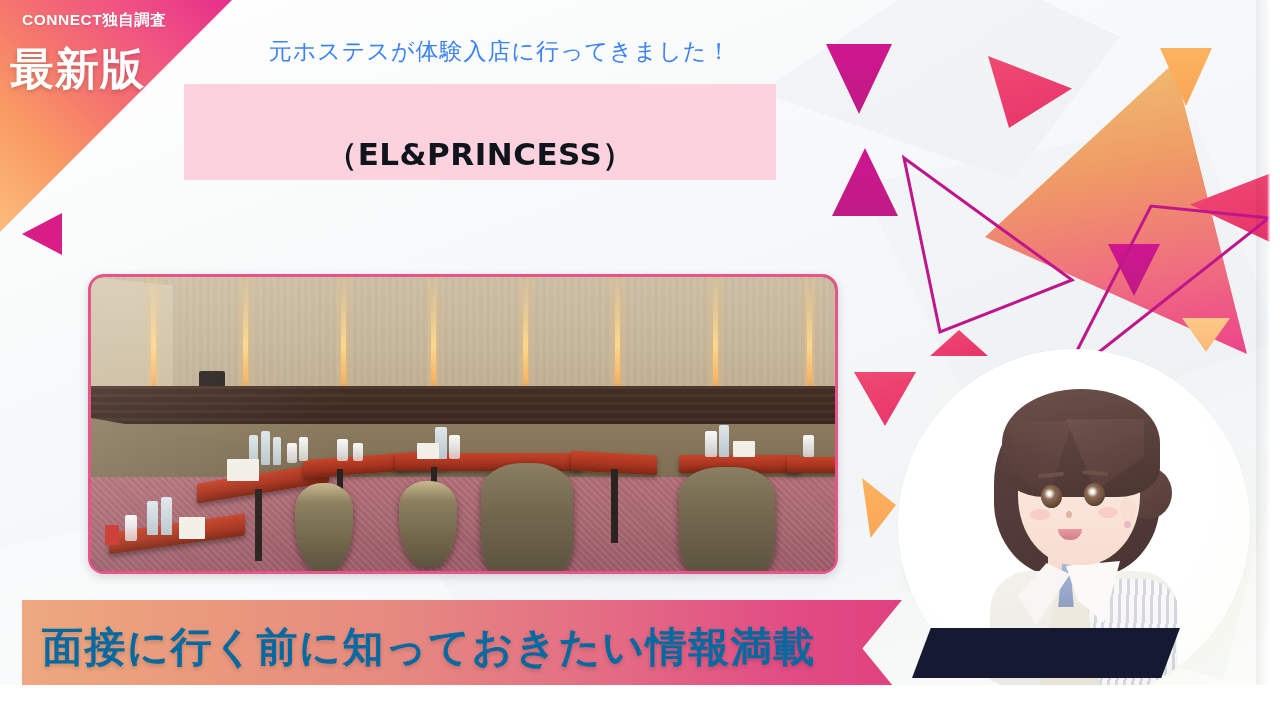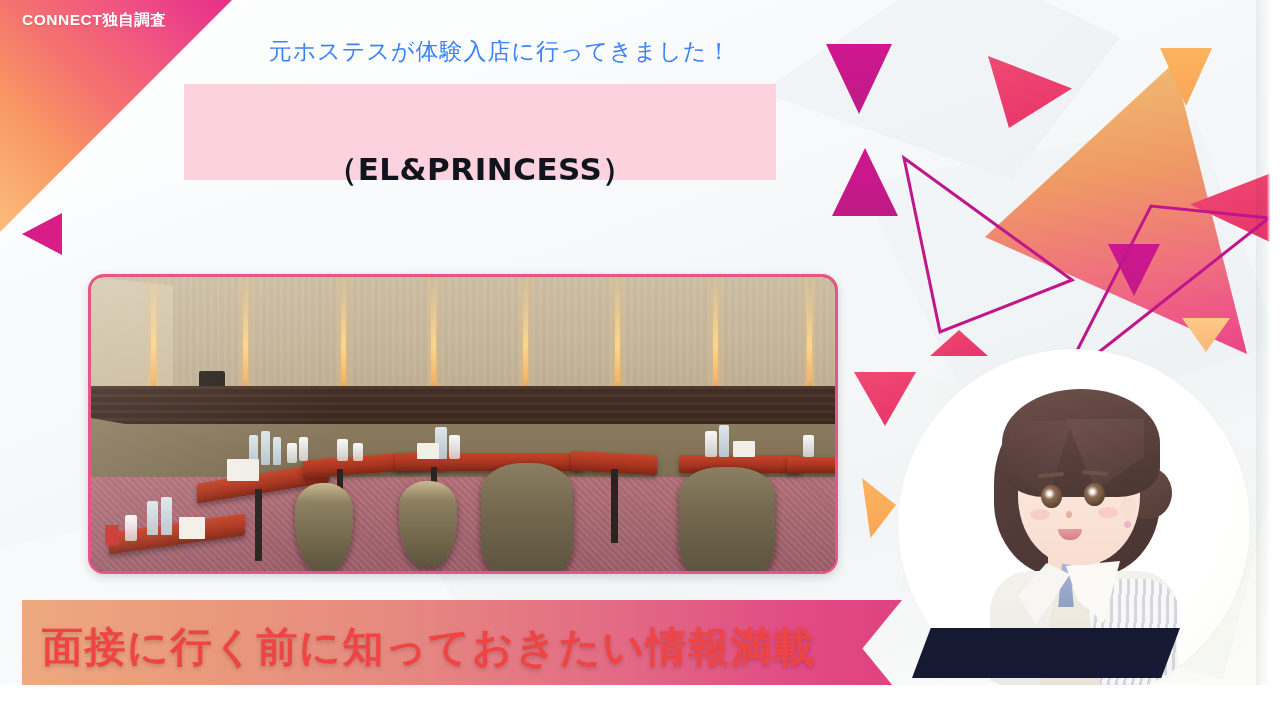--- a/index.html
+++ b/index.html
@@ -92,21 +92,20 @@
   }
   .title-l1{
     position:absolute;left:0;top:7px;width:592px;text-align:center;
     font-size:31px;font-weight:bold;color:#10141c;letter-spacing:1.5px;
     font-family:"DejaVu Sans","Liberation Sans",sans-serif;
   }
   .title-l2{
     position:absolute;left:0;top:50px;width:592px;text-align:center;
     font-size:31px;font-weight:bold;color:#10141c;letter-spacing:.5px;
     font-family:"DejaVu Sans","Liberation Sans",sans-serif;
-    margin-top:15px;
   }
   .subline{
     position:absolute;left:0;top:208px;width:962px;text-align:center;
     white-space:nowrap;color:#151b27;
     font-family:"DejaVu Sans","Liberation Sans",sans-serif;
   }
   .subline .sm{font-size:19px;letter-spacing:0px;}
   .subline .bg-em{font-size:28px;font-weight:bold;letter-spacing:1px;}
 
   
@@ -166,21 +165,21 @@
 
   
   .banner{
     position:absolute;left:22px;top:600px;width:880px;height:97px;
     background:linear-gradient(90deg,#eda97f 0%,#ea9b7c 18%,#e68a80 42%,#e36a84 68%,#e14b84 88%,#e0427f 100%);
     clip-path:polygon(0 0,100% 0,95.5% 50%,100% 100%,0 100%);
     box-shadow:0 3px 9px rgba(0,0,0,.12);
   }
   .banner-text{
     position:absolute;left:42px;top:620px;
-    font-size:41px;font-weight:bold;color:#ef4444;letter-spacing:1.5px;
+    font-size:41px;font-weight:bold;color:#0369a1;letter-spacing:1.5px;
     white-space:nowrap;
     font-family:"DejaVu Sans","Liberation Sans",sans-serif;
     text-shadow:0 2px 4px rgba(0,0,0,.18);
   }
 
   
   .author-circle{
     position:absolute;left:898px;top:349px;width:352px;height:352px;border-radius:50%;
     background:radial-gradient(circle at 42% 38%,#ffffff 55%,#fdfdfb 78%,#fbf8f2 100%);
     box-shadow:0 0 0 1px rgba(0,0,0,.02);
@@ -278,20 +277,21 @@
   </div>
   <div class="out-tri-2">
     <svg width="220" height="190" viewBox="0 0 220 190">
         <polygon points="6,182 214,18 96,6" fill="none" stroke="#c0168c" stroke-width="3"></polygon>
       </svg>
   </div>
 
   <div class="ribbon"></div>
   <div class="ribbon-notch"></div>
   <div class="ribbon-sub">CONNECT独自調査</div>
+  <div class="ribbon-main">最新版</div>
 
   <div class="lead">元ホステスが体験入店に行ってきました！</div>
 
   <div class="titlebox">
     <div class="title-l2">（EL&amp;PRINCESS）</div>
   </div>
 
 
   <div class="photo">
     <div class="ph wall"></div>

